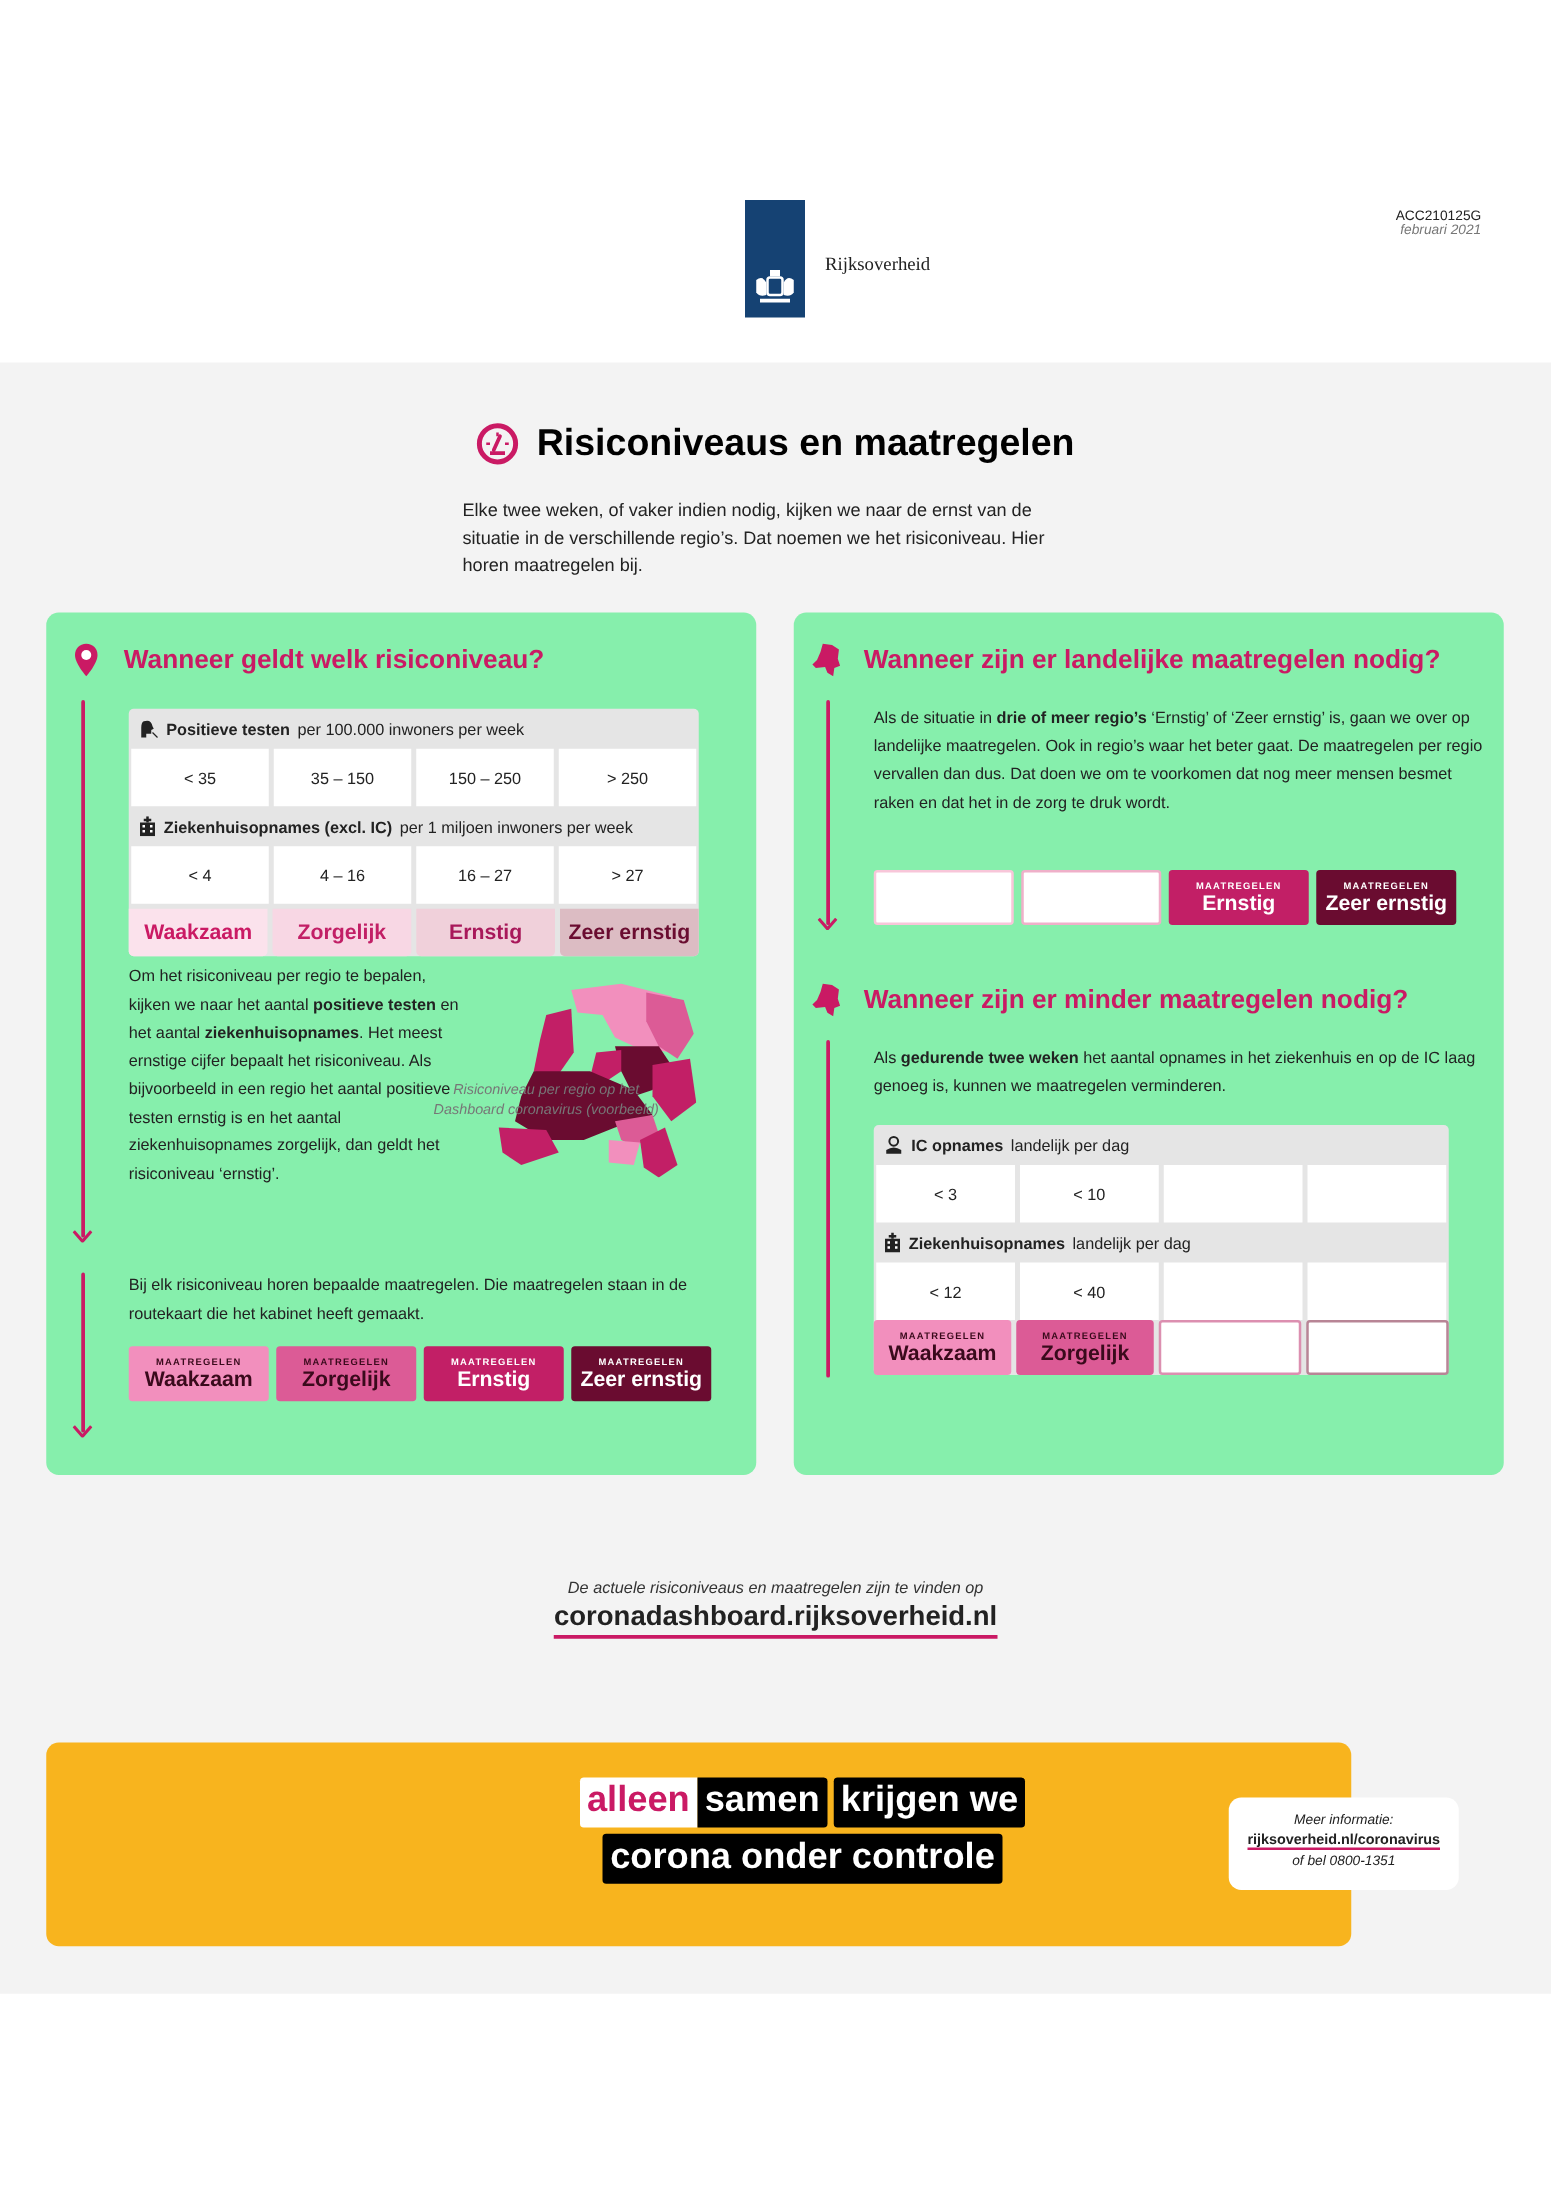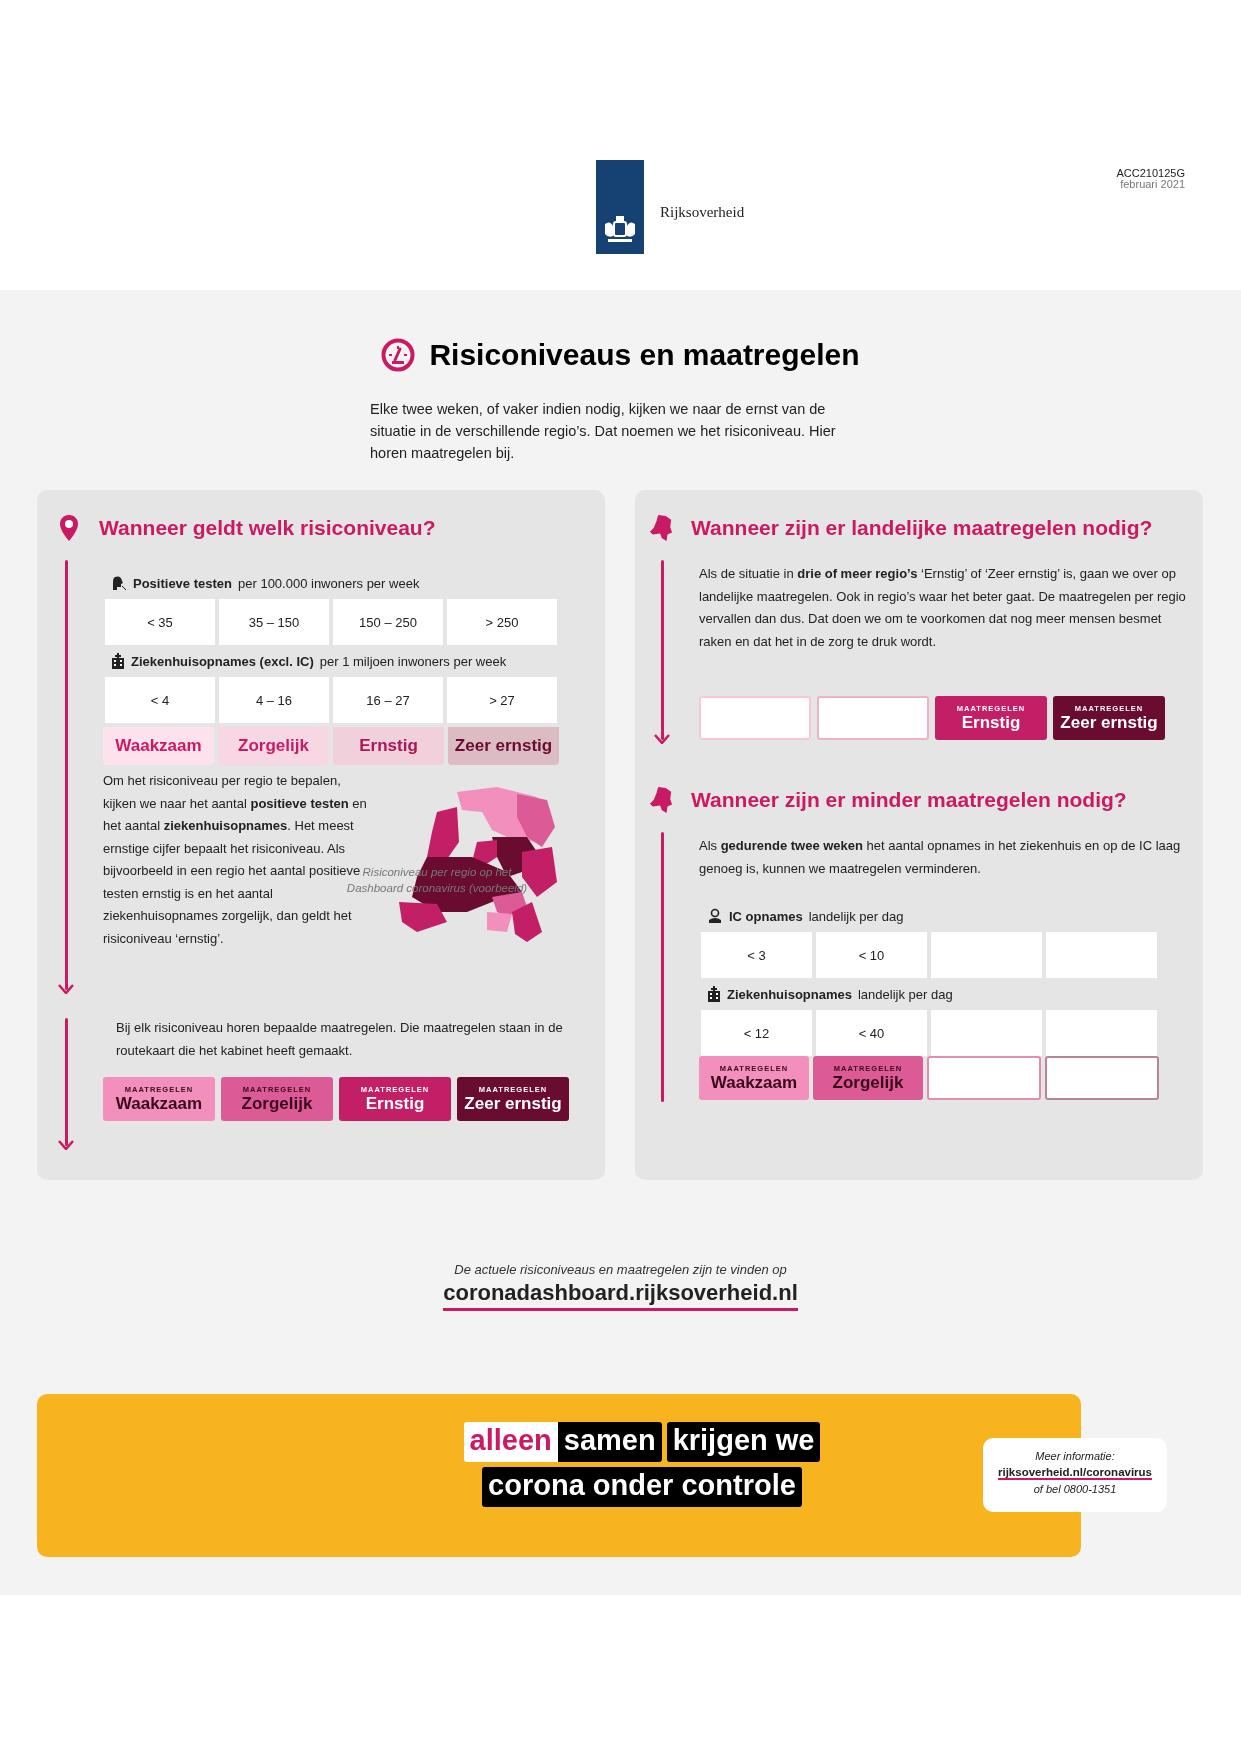--- a/index.html
+++ b/index.html
@@ -4,32 +4,32 @@
 <style>
   * { box-sizing: border-box; margin: 0; padding: 0; }
   html, body { width: 1241px; height: 1755px; background: #ffffff; font-family: "Liberation Sans", "DejaVu Sans", sans-serif; color: #222; }
   .page { position: relative; width: 1241px; height: 1755px; }
 
   
   .logo-block { position: absolute; left: 596px; top: 160px; width: 48px; height: 94px; background: #154273; }
   .logo-emblem { position: absolute; left: 6px; top: 54px; width: 36px; height: 32px; color: #fff; }
   .logo-text { position: absolute; left: 660px; top: 204px; font-family: "Liberation Serif", serif; font-size: 15px; color: #222; }
   .doc-code { position: absolute; right: 56px; top: 168px; text-align: right; font-size: 11px; line-height: 11px; color: #222; }
-  .doc-date { color: #777; font-size: 11px; }
+  .doc-date { font-style: italic; color: #777; font-size: 11px; }
 
   
   .band { position: absolute; left: 0; top: 290px; width: 1241px; height: 1305px; background: #f3f3f3; }
 
   .title-row { position: absolute; left: 0; top: 338px; width: 1241px; display: flex; justify-content: center; align-items: center; gap: 14px; }
   .title-icon { width: 34px; height: 34px; }
   .title { font-size: 30px; font-weight: bold; color: #000000; }
   .intro { position: absolute; left: 370px; top: 398px; width: 500px; font-size: 14.5px; line-height: 22px; color: #222; }
 
   
-  .card { position: absolute; background: #e5e5e5; border-radius: 10px; }
+  .card { position: absolute; background: #86efac; border-radius: 10px; }
   .card-left { left: 37px; top: 490px; width: 568px; height: 690px; }
   .card-right { left: 635px; top: 490px; width: 568px; height: 690px; }
 
   .sec-head { position: absolute; display: flex; align-items: center; gap: 18px; }
   .sec-head .ico { width: 24px; height: 28px; display:flex; align-items:center; justify-content:center; }
   .sec-title { font-size: 21px; font-weight: bold; color: #ca1a64; white-space: nowrap; }
 
   .vline { position: absolute; width: 3px; background: #ca1a64; border-radius: 2px; }
   .arrow-head { position: absolute; width: 16px; height: 10px; }
 
@@ -180,21 +180,21 @@
       <path d="M115 130 L135 120 L145 150 L130 160 L118 152 Z" fill="#c21f66"></path>
       <path d="M2 120 L40 122 L50 140 L20 150 L5 140 Z" fill="#c21f66"></path>
     </svg>
     <div class="map-caption" style="left:300px; top:374px;">Risiconiveau per regio op het Dashboard coronavirus (voorbeeld)</div>
 
     <div class="vline" style="left:28px; top:528px; height:128px;"></div>
     <svg class="arrow-head" style="left:21px; top:650px;" viewBox="0 0 16 10">
         <polyline points="1,1 8,9 15,1" fill="none" stroke="#ca1a64" stroke-width="2.5"></polyline>
       </svg>
 
-    <div class="para" style="left:79px; top:527px; width:470px;">Bij elk risiconiveau horen bepaalde maatregelen. Die maatregelen staan in de routekaart die het kabinet heeft gemaakt.</div>
+    <div class="para" style="left:66px; top:527px; width:470px;">Bij elk risiconiveau horen bepaalde maatregelen. Die maatregelen staan in de routekaart die het kabinet heeft gemaakt.</div>
 
     <div class="badges" style="left:66px; top:587px;">
       <div class="badge" style="background:#f28fbd; color:#3a0a1c;">
           <span class="small">MAATREGELEN</span>
           <span class="big">Waakzaam</span>
         </div>
       <div class="badge" style="background:#dc5b96; color:#3a0a1c;">
           <span class="small">MAATREGELEN</span>
           <span class="big">Zorgelijk</span>
         </div>

